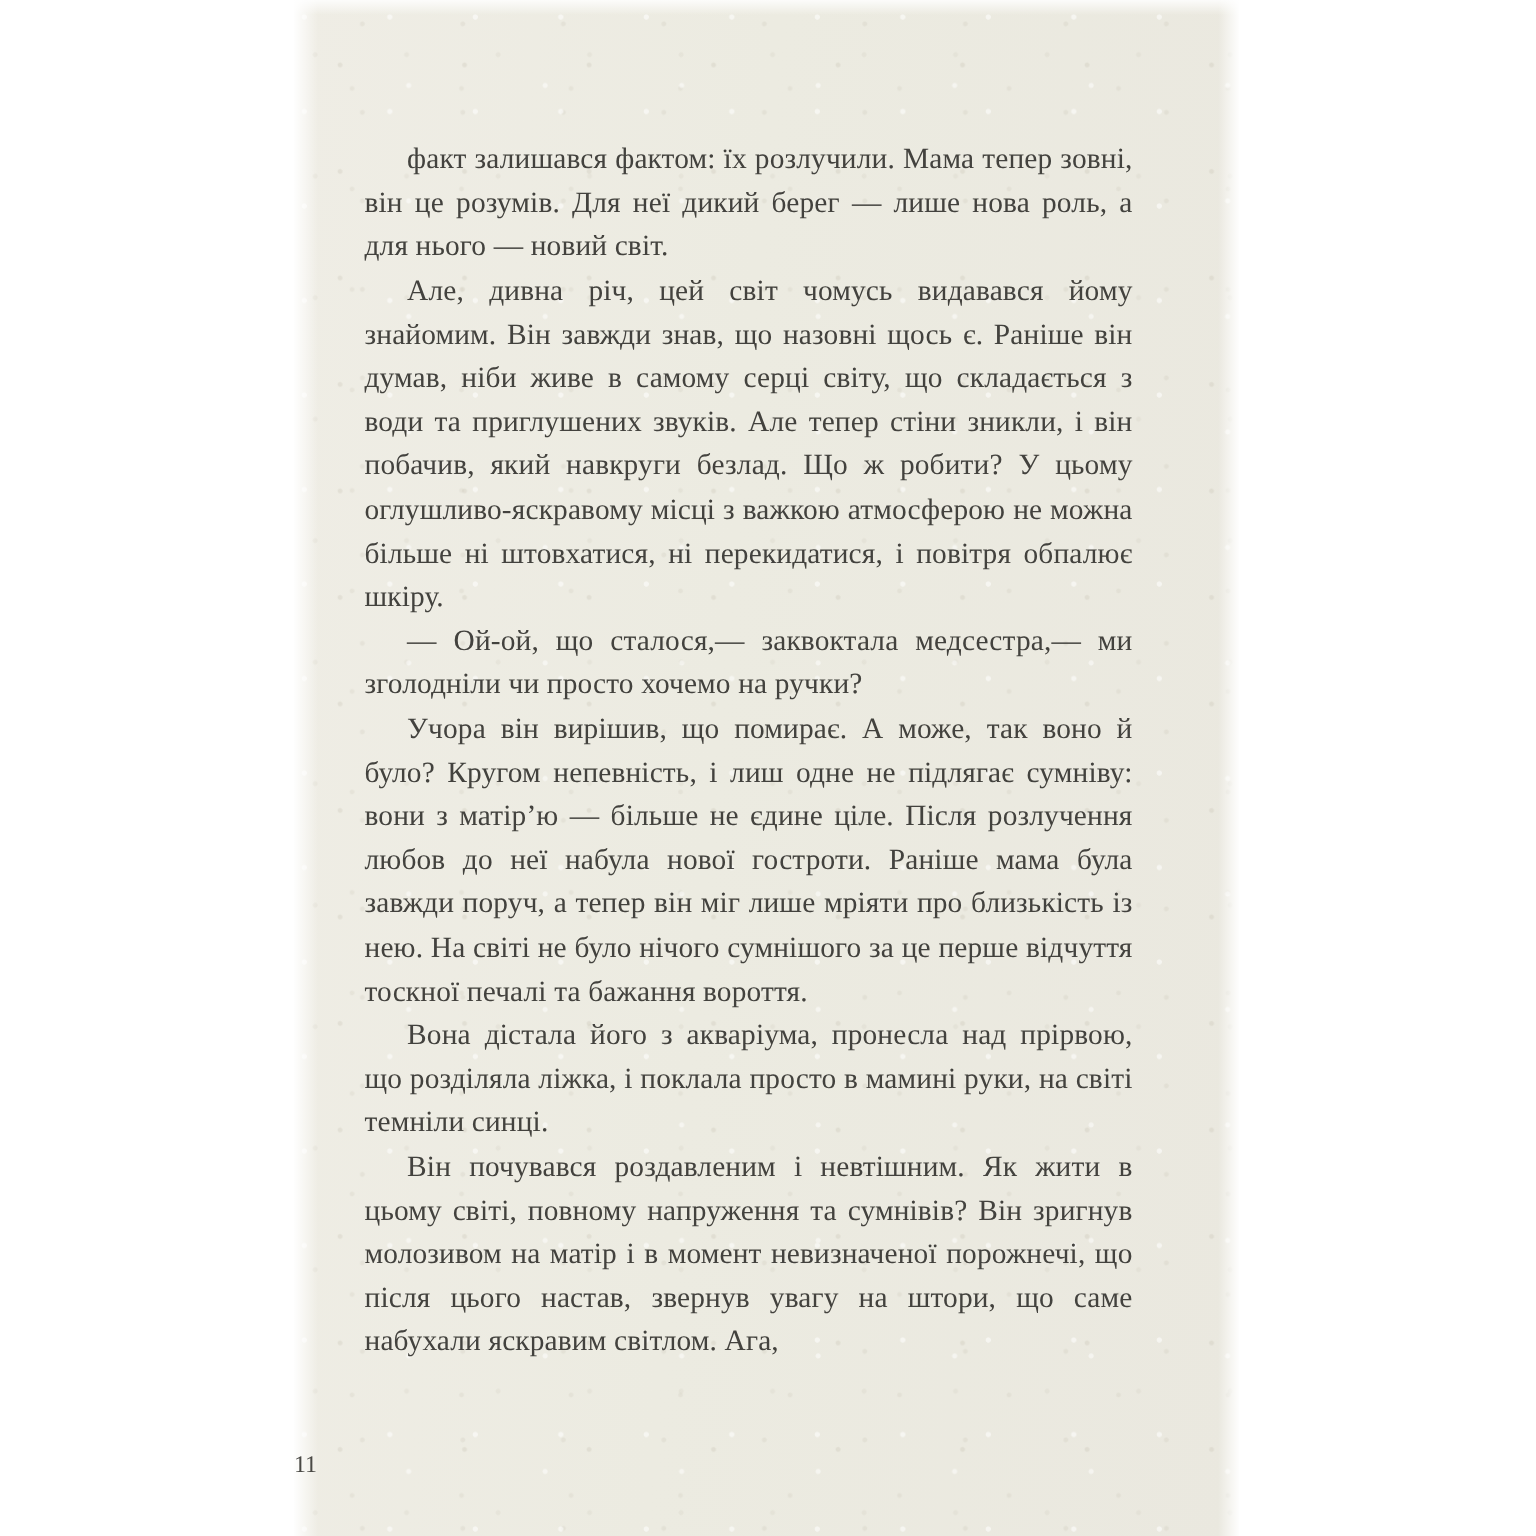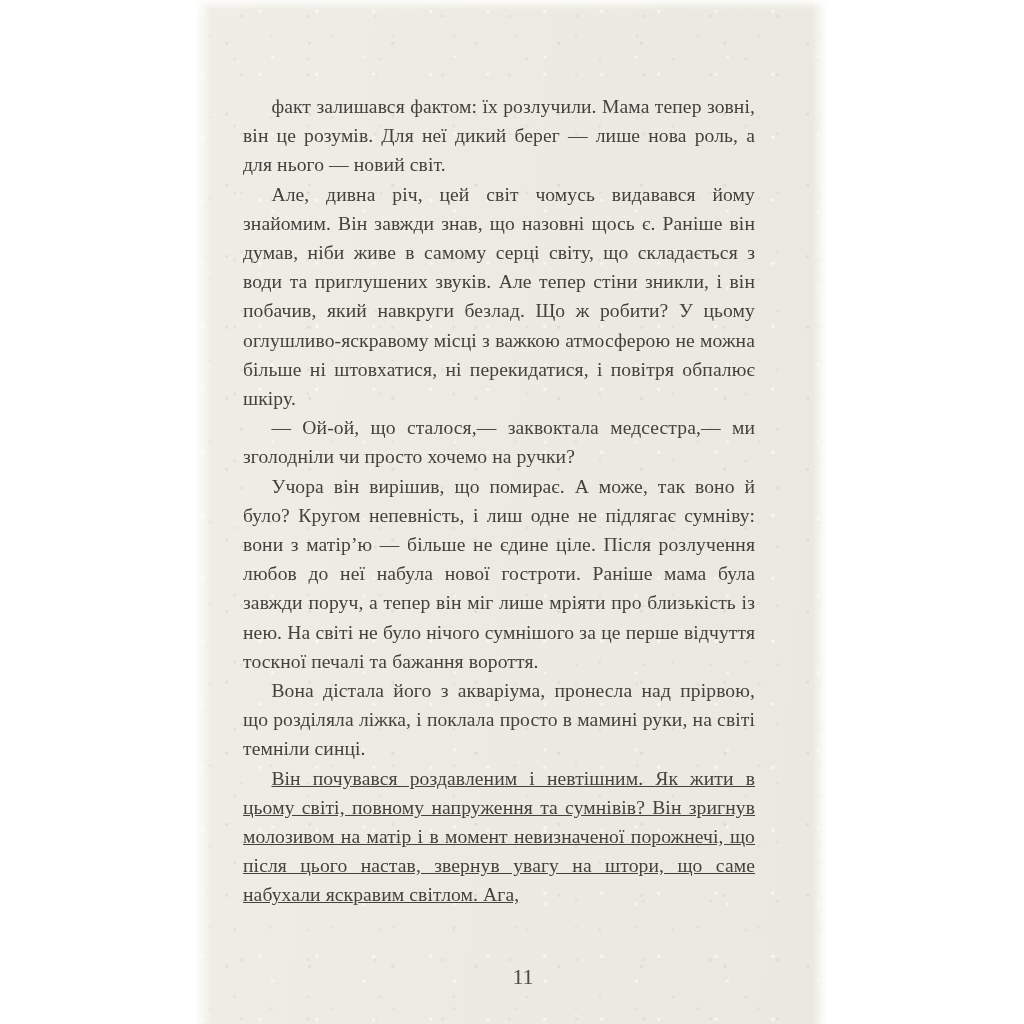--- a/index.html
+++ b/index.html
@@ -64,32 +64,31 @@
     text-align: justify;
     text-justify: inter-word;
     text-indent: 1.45em;
     font-size: 19.6px;
     line-height: 29.2px;
     color: #43423e;
     letter-spacing: 0.005em;
     hyphens: manual;
     -webkit-hyphens: manual;
   }
-  p.para:last-of-type { text-align: justify; text-decoration: underline; }
+  p.para:last-of-type { text-align: justify; }
 
   
   p.para { text-align-last: left; }
 
   .page-number {
     position: absolute;
-    left: 12px;
+    left: 0;
     top: 967px;
     width: 630px;
-    text-align: center;
-    font-size: 22px;
+    font-size: 16px;
     line-height: 20px;
     color: #4a4945;
     font-family: "Liberation Serif", "DejaVu Serif", serif;
   }
 </style>
 </head>
 <body>
 
 <div id="page">
   <div id="paper">

